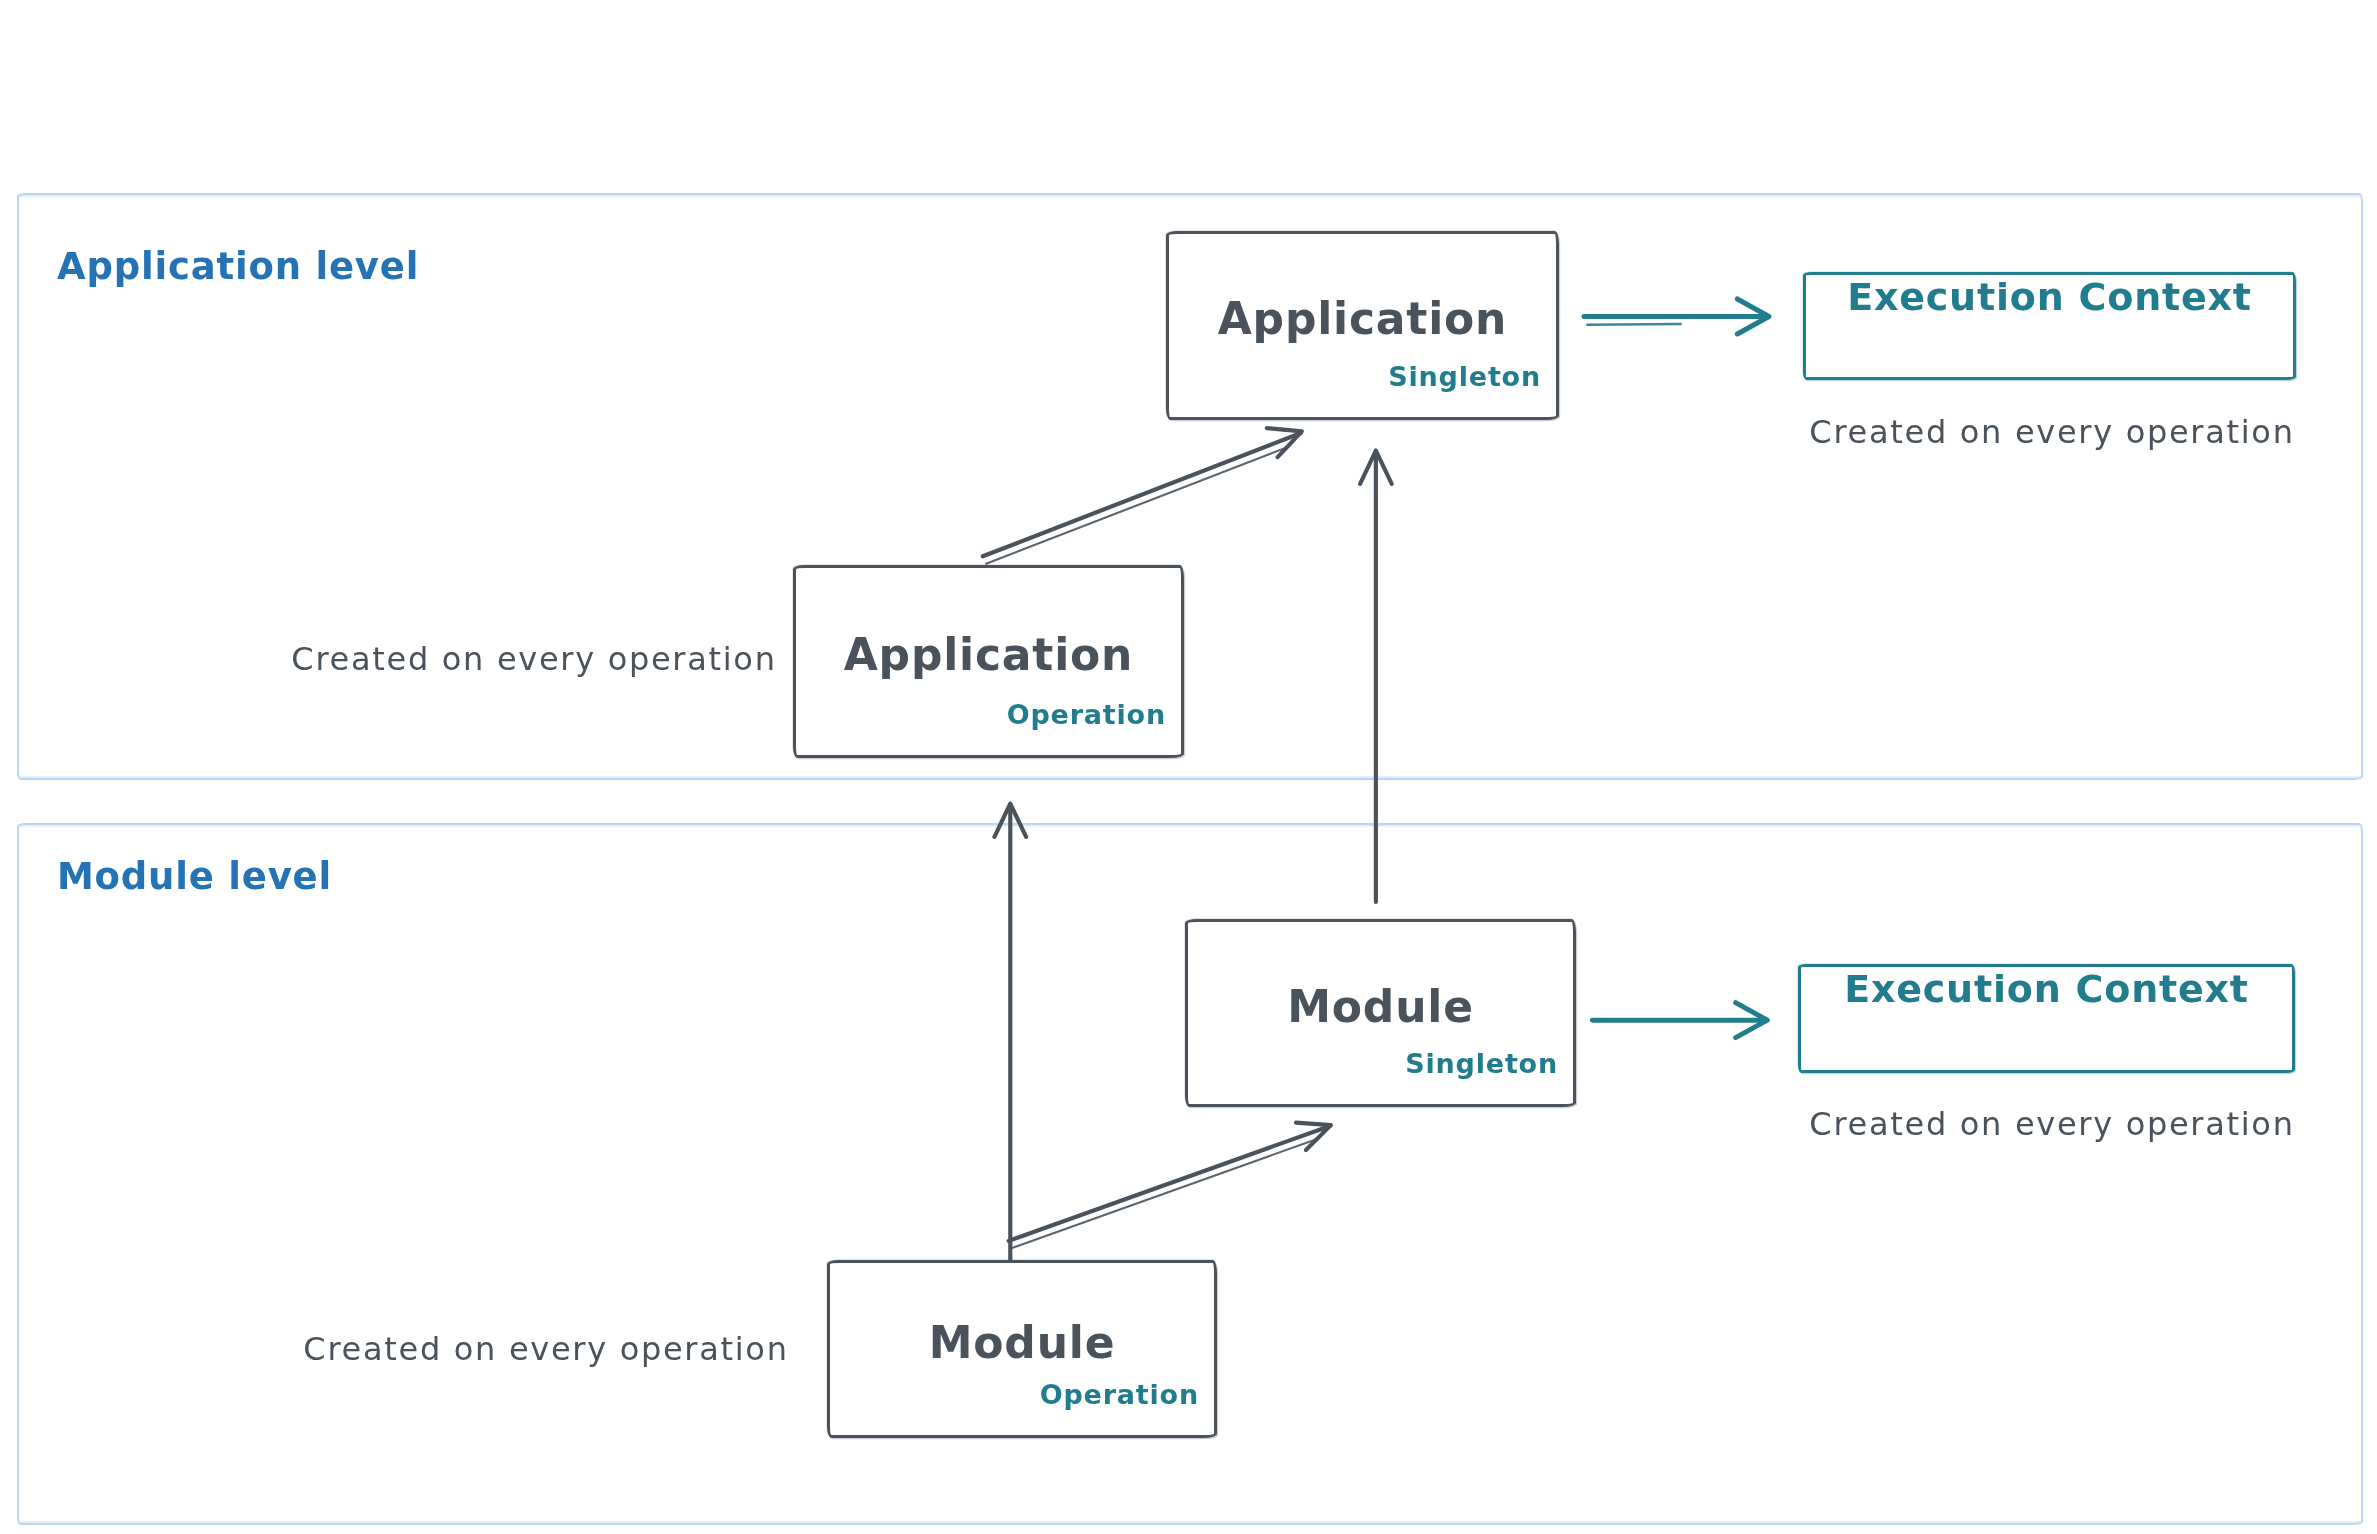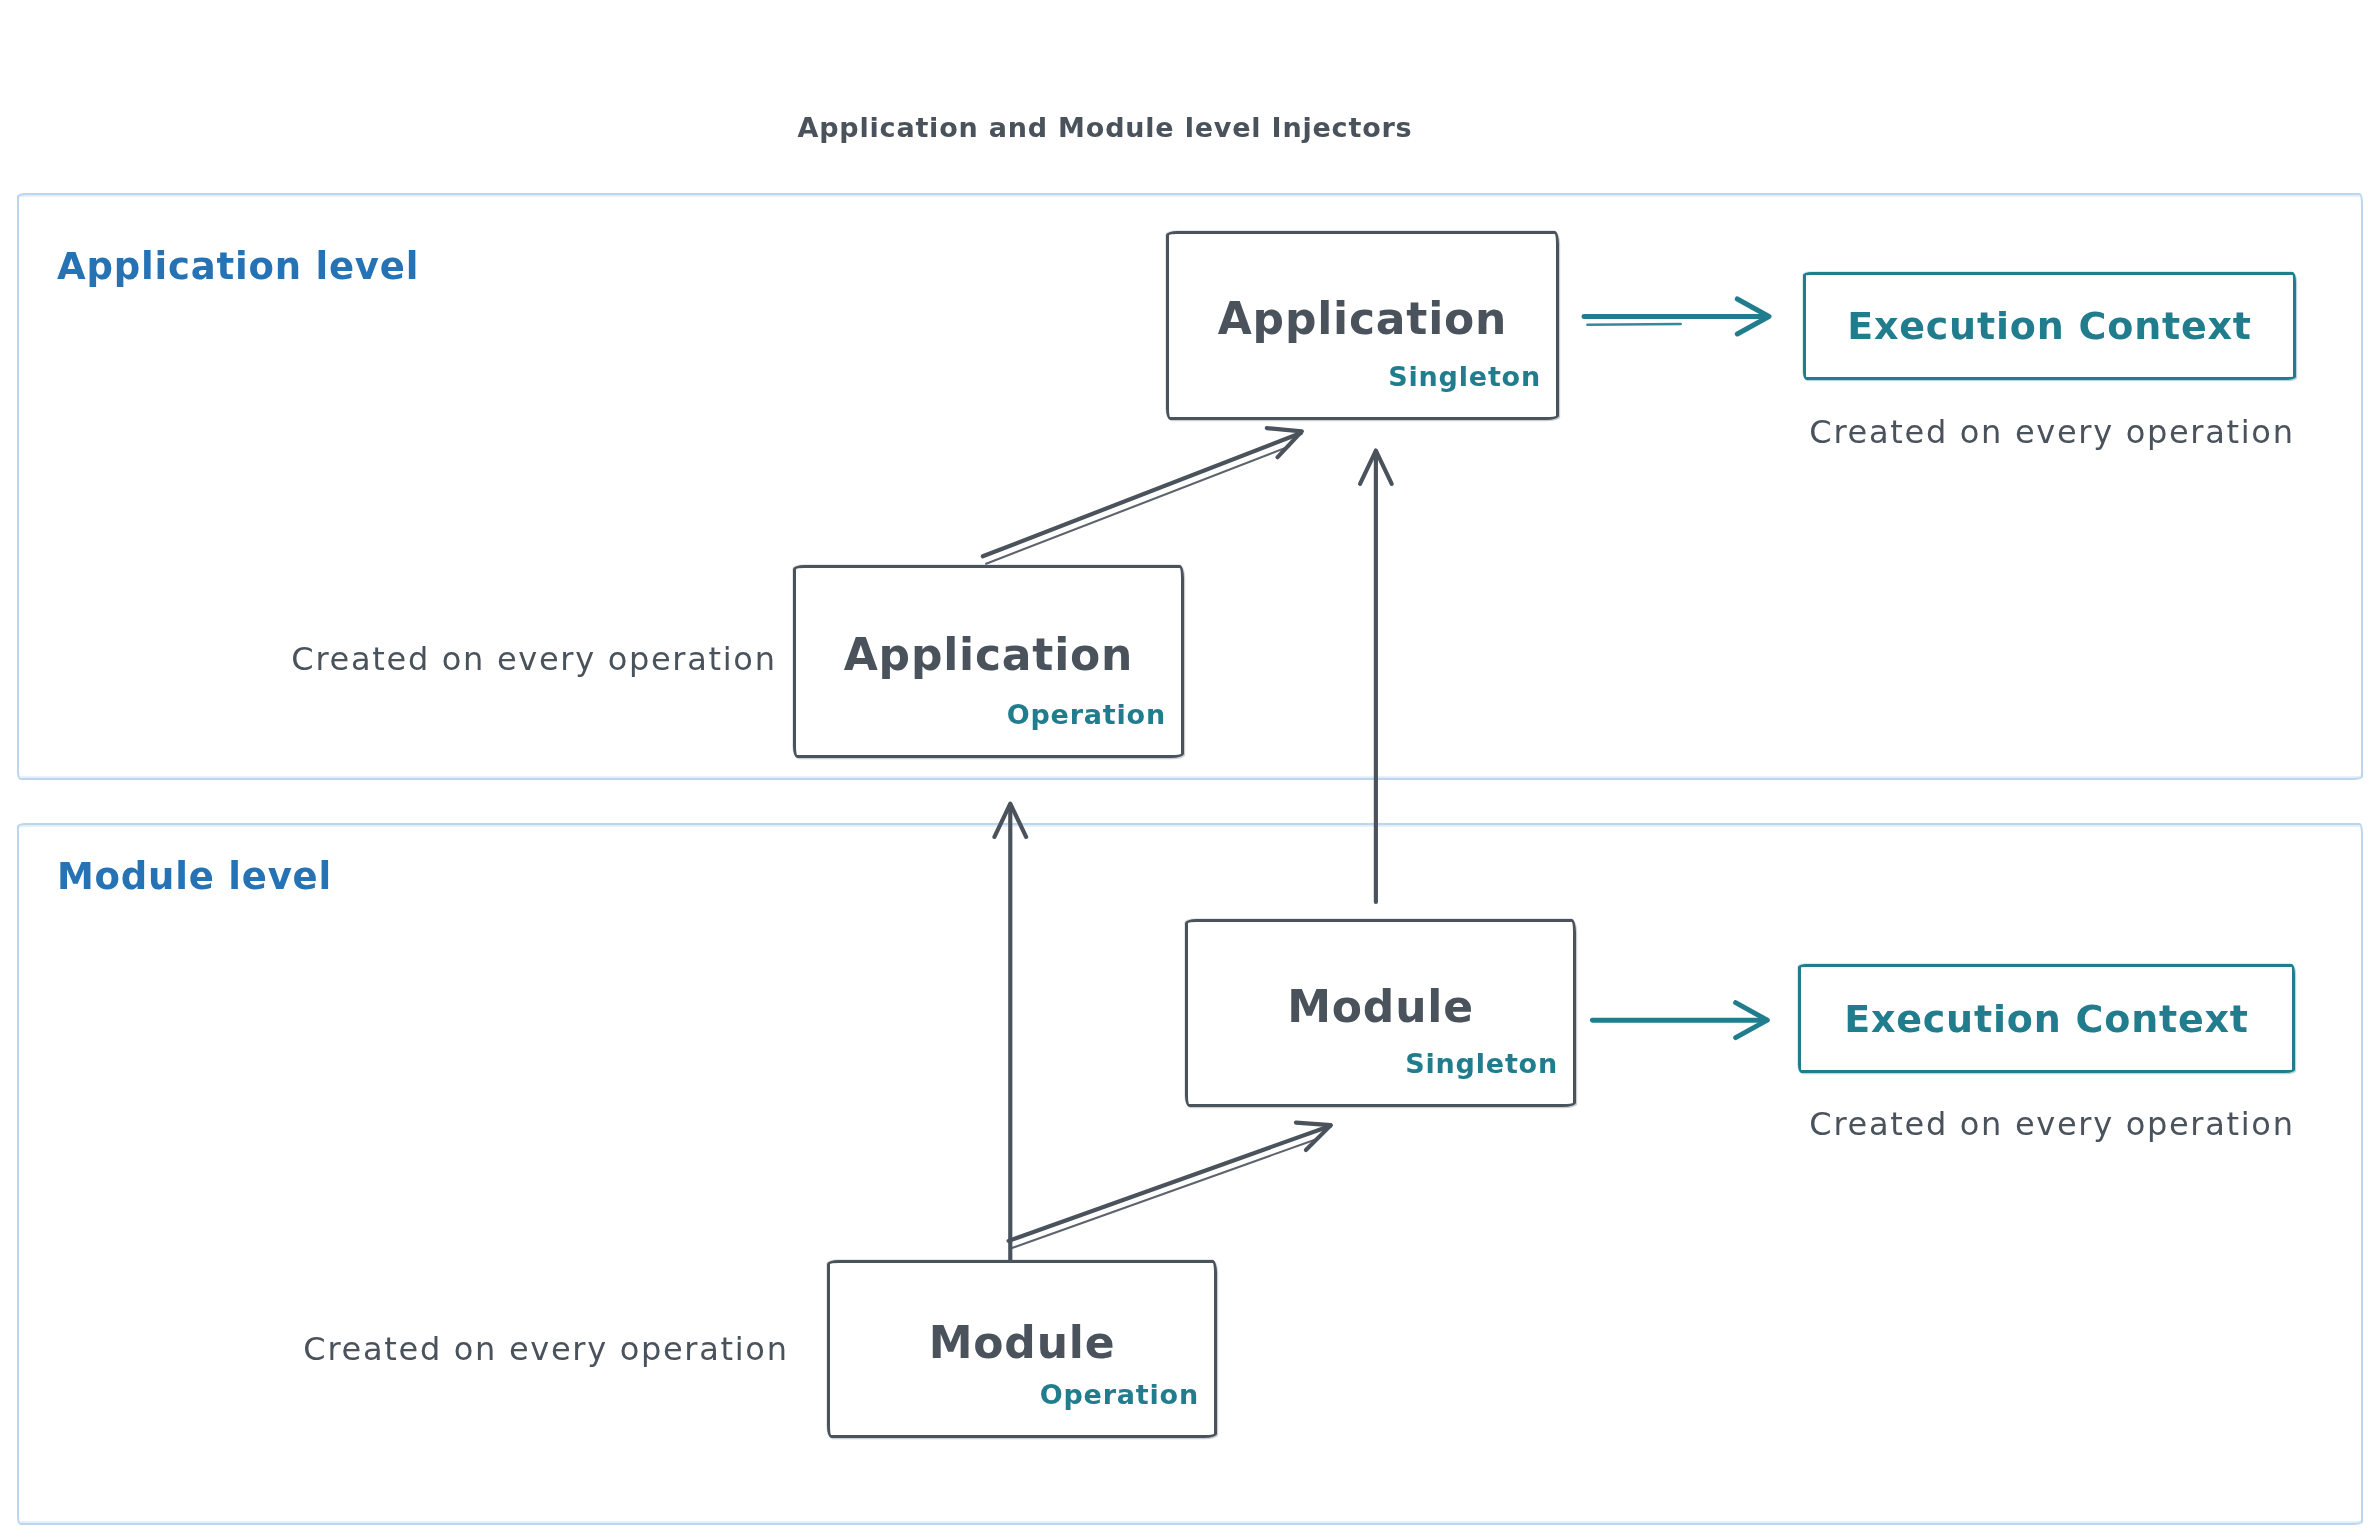--- a/index.html
+++ b/index.html
@@ -48,21 +48,21 @@
   .node-app-singleton{left:1166px;top:231px;width:387px;height:183px;}
   .node-app-operation{left:793px;top:565px;width:385px;height:187px;}
   .node-mod-singleton{left:1185px;top:919px;width:385px;height:182px;}
   .node-mod-operation{left:827px;top:1260px;width:384px;height:172px;}
   
   .ec{
     border:3.7px solid #217c8e;
     border-radius:8.3px 3.3px 10px 3.3px/3.3px 10px 3.3px 8.3px;
     box-shadow:1.2px 1.2px 0 rgba(33,124,142,.3), -0.8px -0.8px 0 rgba(33,124,142,.2);
     background:#ffffff;
-    display:flex;align-items:center;justify-content:center;
+    display:flex;justify-content:center;
   }
   .ec-label{font-size:38px;font-weight:bold;color:#217c8e;letter-spacing:0.8px;white-space:nowrap;}
   .ec-app{left:1803px;top:272px;width:487px;height:102px;}
   .ec-mod{left:1798px;top:964px;width:491px;height:103px;}
   
   .caption{
     font-size:32px;font-weight:normal;color:#4a525c;letter-spacing:1.7px;white-space:nowrap;
     transform:translateX(-50%);
   }
   .cap-ec-app{left:2052px;top:413px;}
@@ -72,21 +72,20 @@
   
   svg.arrows{position:absolute;left:0;top:0;pointer-events:none;}
   .stroke-dark{stroke:#4a525c;fill:none;stroke-linecap:round;stroke-linejoin:round;}
   .stroke-teal{stroke:#217c8e;fill:none;stroke-linecap:round;stroke-linejoin:round;}
 </style>
 </head>
 <body>
 
 <div id="canvas">
 
-  <div class="abs diagram-subtitle">Application and Module level Injectors</div>
 
   <div class="abs level level-app"></div>
   <div class="abs level level-mod"></div>
 
   <div class="abs level-label label-app">Application level</div>
   <div class="abs level-label label-mod">Module level</div>
 
   <svg class="arrows" width="2377" height="1534" viewBox="0 0 2854 1842">
 
     <g>

